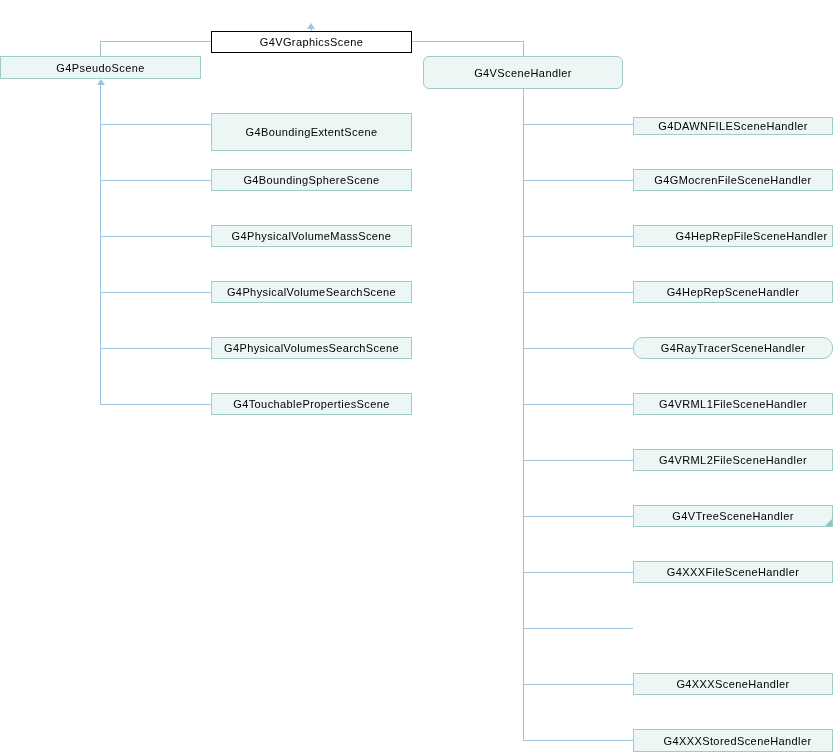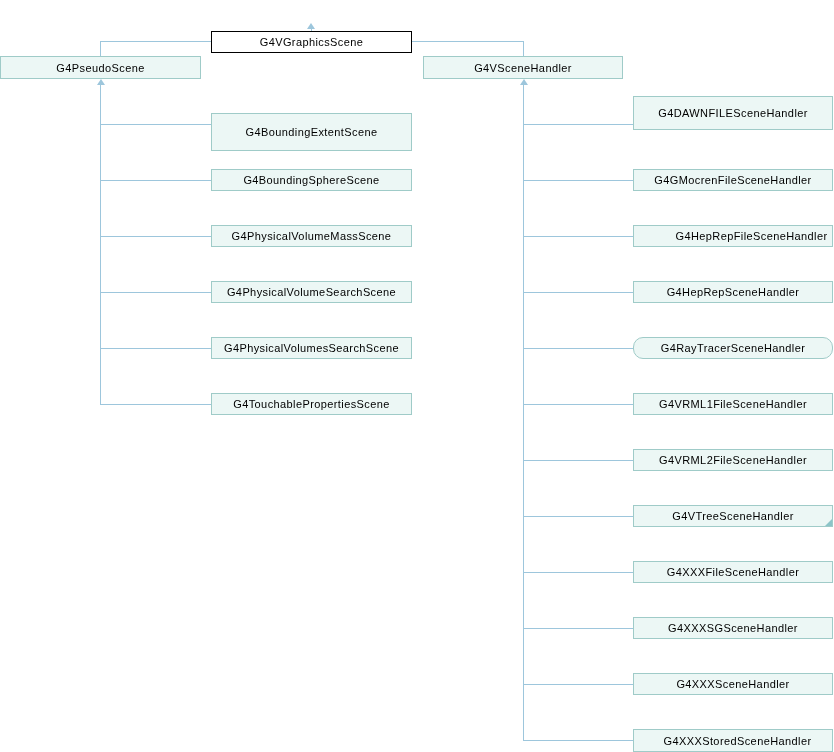--- a/index.html
+++ b/index.html
@@ -91,38 +91,37 @@
   <div class="hline" style="left:524px; top:460px; width:109px;"></div>
   <div class="hline" style="left:524px; top:516px; width:109px;"></div>
   <div class="hline" style="left:524px; top:572px; width:109px;"></div>
   <div class="hline" style="left:524px; top:628px; width:109px;"></div>
   <div class="hline" style="left:524px; top:684px; width:109px;"></div>
   <div class="hline" style="left:523px; top:740px; width:110px;"></div>
 
   <div class="node root" style="left:211px; top:1px; width:201px; height:22px;margin-top:30px;">G4VGraphicsScene</div>
 
   <div class="node" style="left:0px; top:56px; width:201px; height:23px;">G4PseudoScene</div>
-  <div class="node" style="left:423px; top:56px; width:200px; height:23px;">G4VSceneHandler</div>
+  <div class="node" style="left:423px; top:56px; width:200px; height:33px;border-radius:6px;">G4VSceneHandler</div>
 
   <div class="node" style="left:211px; top:113px; width:201px; height:38px;">G4BoundingExtentScene</div>
   <div class="node" style="left:211px; top:169px; width:201px; height:22px;">G4BoundingSphereScene</div>
   <div class="node" style="left:211px; top:225px; width:201px; height:22px;">G4PhysicalVolumeMassScene</div>
   <div class="node" style="left:211px; top:281px; width:201px; height:22px;">G4PhysicalVolumeSearchScene</div>
   <div class="node" style="left:211px; top:337px; width:201px; height:22px;">G4PhysicalVolumesSearchScene</div>
   <div class="node" style="left:211px; top:393px; width:201px; height:22px;">G4TouchablePropertiesScene</div>
 
-  <div class="node" style="left:633px; top:96px; width:200px; height:34px;">G4DAWNFILESceneHandler</div>
+  <div class="node" style="left:633px; top:117px; width:200px; height:18px;">G4DAWNFILESceneHandler</div>
   <div class="node" style="left:633px; top:169px; width:200px; height:22px;">G4GMocrenFileSceneHandler</div>
   <div class="node" style="left:633px; top:225px; width:200px; height:22px;padding-left:37px;">G4HepRepFileSceneHandler</div>
   <div class="node" style="left:633px; top:281px; width:200px; height:22px;">G4HepRepSceneHandler</div>
   <div class="node" style="left:633px; top:337px; width:200px; height:22px;border-radius:10px;">G4RayTracerSceneHandler</div>
   <div class="node" style="left:633px; top:393px; width:200px; height:22px;">G4VRML1FileSceneHandler</div>
   <div class="node" style="left:633px; top:449px; width:200px; height:22px;">G4VRML2FileSceneHandler</div>
   <div class="node" style="left:633px; top:505px; width:200px; height:22px;">
     <span class="label">G4VTreeSceneHandler</span>
     <span class="fold"></span>
   </div>
   <div class="node" style="left:633px; top:561px; width:200px; height:22px;">G4XXXFileSceneHandler</div>
-  <div class="node" style="left:633px; top:617px; width:200px; height:22px;">G4XXXSGSceneHandler</div>
   <div class="node" style="left:633px; top:673px; width:200px; height:22px;">G4XXXSceneHandler</div>
   <div class="node" style="left:633px; top:729px; width:200px; height:23px;padding-left:9px;">G4XXXStoredSceneHandler</div>
 
 </div>
 
 </body></html>

